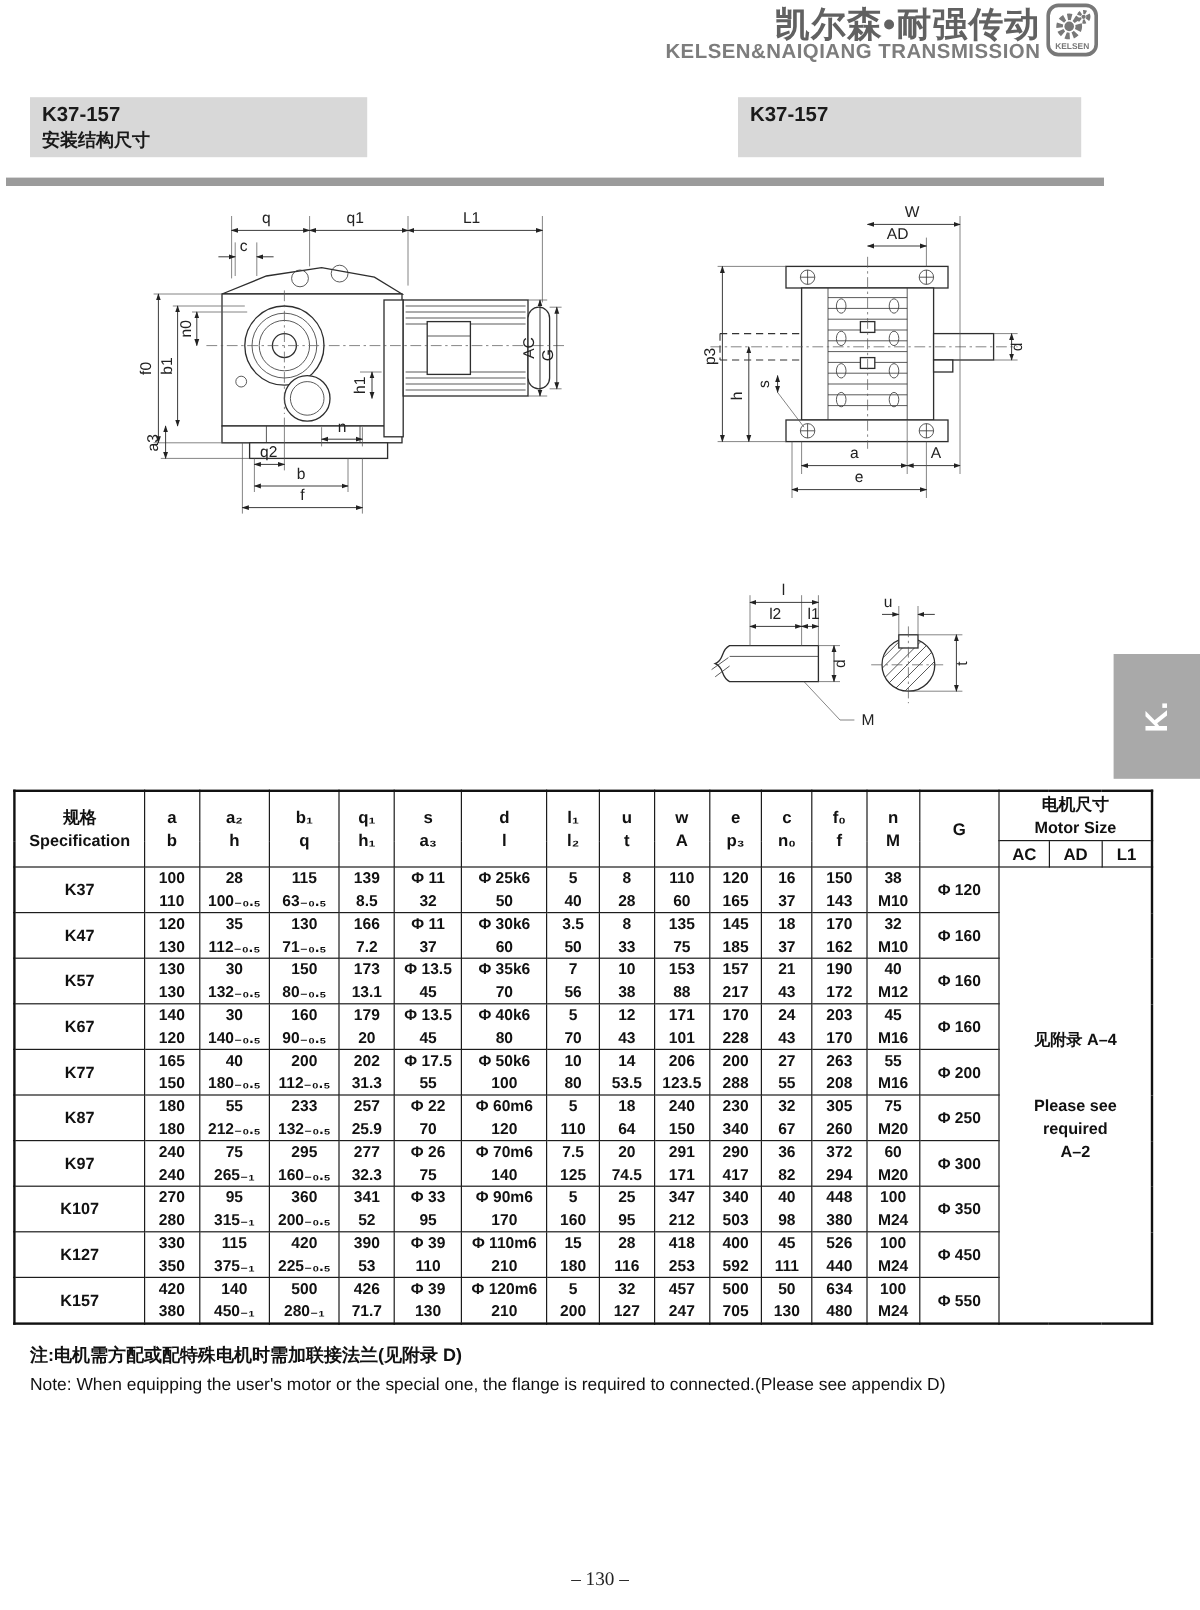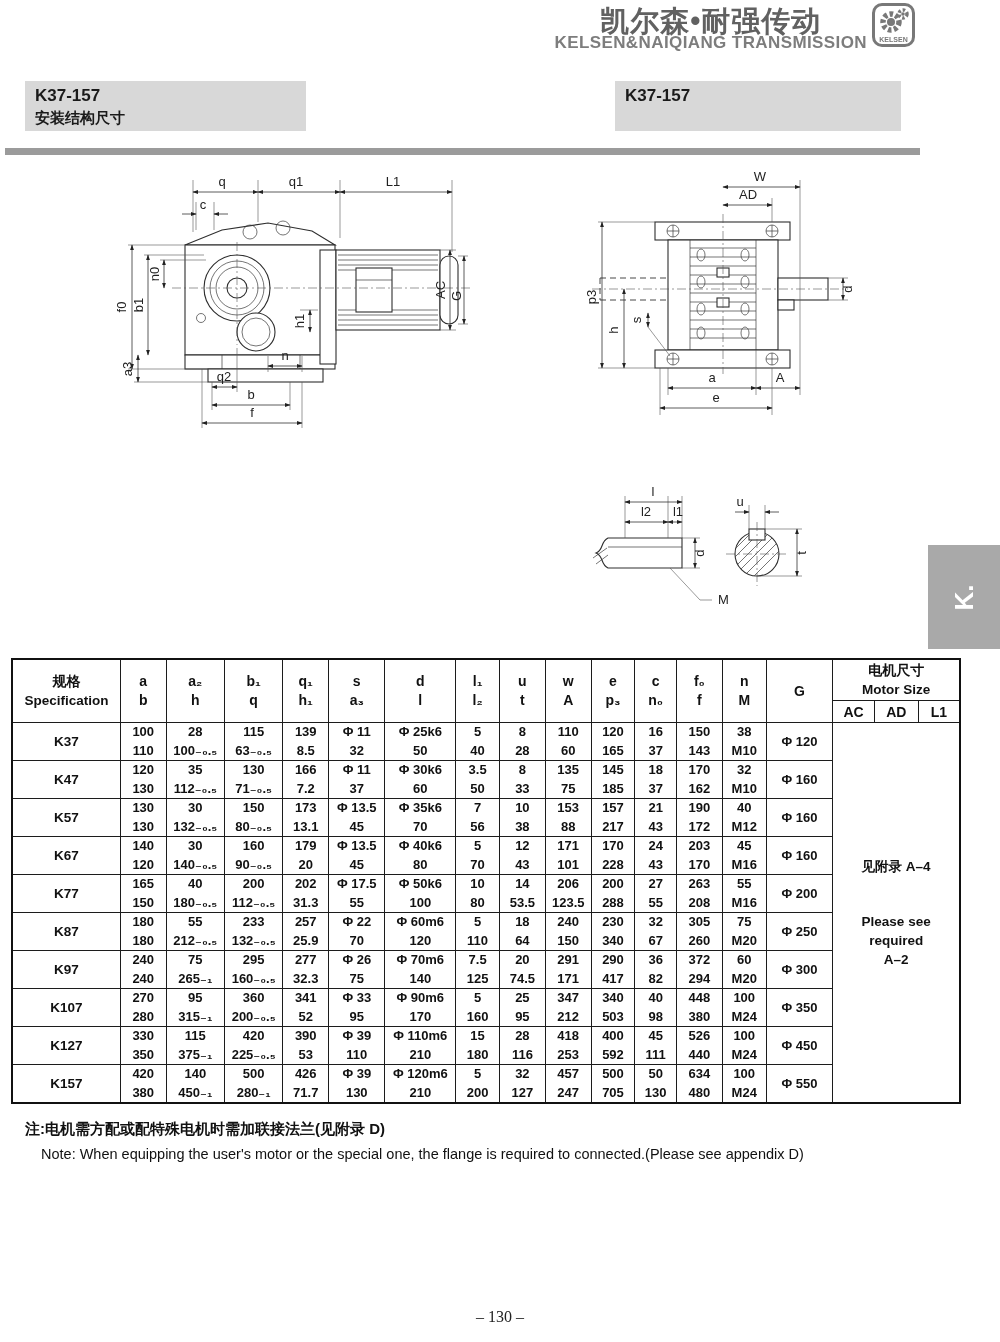--- a/index.html
+++ b/index.html
@@ -1,21 +1,21 @@
 <!DOCTYPE html>
 <html><head>
 <meta charset="utf-8">
 <style>
   html,body{margin:0;padding:0;background:#e8e8e8;}
   .page{position:relative;width:1000px;height:1342px;margin:0 auto;background:#ffffff;
         font-family:"Liberation Sans","DejaVu Sans",sans-serif;color:#1a1a1a;overflow:hidden;}
 
   
   .brand{position:absolute;top:6px;right:133px;text-align:right;}
-  .brand-zh{font-size:29px;font-weight:bold;color:#616161;letter-spacing:1px;line-height:30px;text-align:center;}
+  .brand-zh{font-size:29px;font-weight:bold;color:#616161;letter-spacing:1px;line-height:30px;}
   .brand-en{font-size:17px;font-weight:bold;color:#7d7d7d;letter-spacing:.4px;line-height:14px;}
   .logo-box{position:absolute;top:3px;right:85px;width:43px;height:44px;border:3px solid #787878;
             border-radius:10px;box-sizing:border-box;text-align:center;}
   .logo-box .kel{position:absolute;bottom:1px;left:0;right:0;font-size:7px;font-weight:bold;color:#787878;letter-spacing:0;}
   .hrule{position:absolute;left:5px;top:148px;width:915px;height:7px;background:#9b9b9b;}
 
   
   .tbox{position:absolute;top:81px;height:50px;background:#d8d8d8;box-sizing:border-box;padding:4px 10px 0 10px;}
   .tbox.left{left:25px;width:281px;}
   .tbox.right{left:615px;width:286px;}
@@ -48,21 +48,21 @@
   .v2 div{line-height:18.5px;font-size:13px;white-space:nowrap;}
   .speccell{font-size:13.5px;}
   .gcell{font-size:13px;}
   .motor-cell{vertical-align:middle;font-weight:normal;font-size:13.5px;}
   .motor-cell .m1{margin-bottom:36px;}
   .motor-cell div{line-height:19px;}
   .msub{font-size:14px;line-height:20px;}
 
   
   .note-zh{position:absolute;left:25px;top:1120px;font-size:15px;font-weight:bold;color:#111;}
-  .note-en{position:absolute;left:25px;top:1146px;font-size:14.5px;color:#111;margin-left:16px;}
+  .note-en{position:absolute;left:25px;top:1146px;font-size:14.5px;color:#111;}
   .pageno{position:absolute;left:0;right:0;top:1308px;text-align:center;
           font-family:"Liberation Serif","DejaVu Serif",serif;font-size:16px;color:#222;}
 </style>
 </head>
 <body>
 
 <div class="page">
 
   <div class="brand">
     <div class="brand-zh">凯尔森•耐强传动</div>

